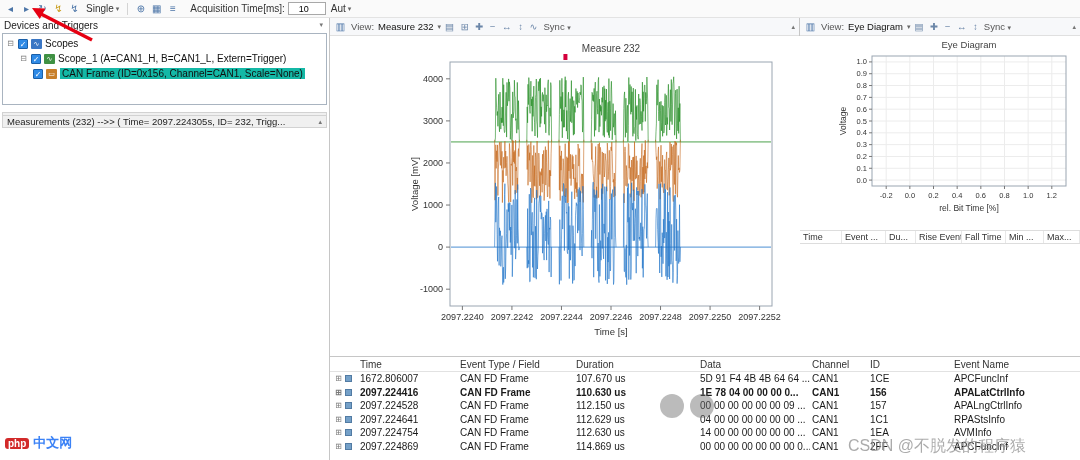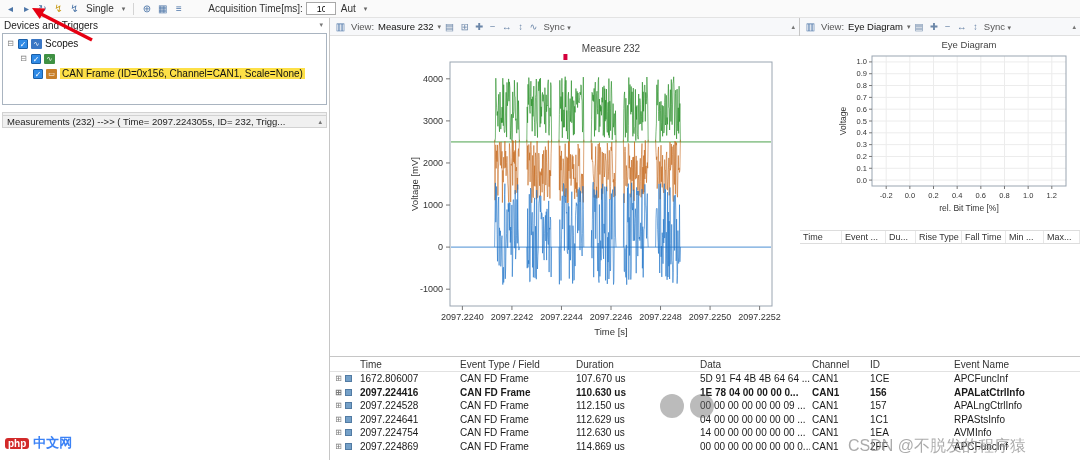--- a/index.html
+++ b/index.html
@@ -4,24 +4,24 @@
 <style>
   *{margin:0;padding:0;box-sizing:border-box;}
   html,body{width:1080px;height:460px;}
   body{position:relative;font-family:"Liberation Sans",sans-serif;background:#fff;color:#222;overflow:hidden;font-size:11px;}
 
   
   #top-toolbar{position:absolute;left:0;top:0;width:1080px;height:18px;background:#fafafa;border-bottom:1px solid #e3e3e3;display:flex;align-items:center;gap:3px;padding:0 4px;font-size:10px;color:#444;}
   .tb-icon{min-width:13px;text-align:center;font-size:10px;color:#4d76a8;cursor:default;}
   .tb-icon.warn{color:#c79a17;}
   .tb-sep{width:1px;height:12px;background:#d4d4d4;margin:0 3px;}
-  .tb-dd{display:flex;align-items:center;gap:8px;color:#333;padding:0 2px;}
+  .tb-dd{display:flex;align-items:center;gap:2px;color:#333;padding:0 2px;}
   .dd-caret{font-size:7px;color:#666;}
-  .tb-label{color:#333;margin-left:20px;}
-  .tb-input{width:30px;height:13px;border:1px solid #a8a8a8;background:#fff;font-size:9px;padding:0 10px;font-family:"Liberation Sans",sans-serif;}
+  .tb-label{color:#333;margin-left:8px;}
+  .tb-input{width:38px;height:13px;border:1px solid #a8a8a8;background:#fff;font-size:9px;padding:0 10px;font-family:"Liberation Sans",sans-serif;}
 
   
   #left-panel{position:absolute;left:0;top:18px;width:330px;height:442px;background:#fff;border-right:1px solid #c6c6c6;}
   #mid-panel{position:absolute;left:330px;top:18px;width:470px;height:338px;background:#fff;border-right:1px solid #c6c6c6;}
   #right-panel{position:absolute;left:800px;top:18px;width:280px;height:338px;background:#fff;}
   #bottom-panel{position:absolute;left:330px;top:356px;width:750px;height:104px;background:#fff;border-top:1px solid #c6c6c6;}
 
   
   .lp-title{height:14px;display:flex;align-items:center;justify-content:space-between;padding:0 6px 0 4px;font-size:10px;color:#222;}
   .mini-caret{font-size:7px;color:#777;}
@@ -29,21 +29,21 @@
   .tree-row{height:15px;display:flex;align-items:center;gap:3px;padding-left:3px;font-size:10px;white-space:nowrap;}
   .tree-row.ind1{padding-left:16px;}
   .tree-row.ind2{padding-left:30px;}
   .expander{font-size:8px;color:#7a7a7a;width:9px;text-align:center;}
   .cb{display:inline-block;width:10px;height:10px;background:#2e8ae6;border:1px solid #1a5fa8;border-radius:1px;color:#fff;font-size:8px;line-height:9px;text-align:center;}
   .tree-ic{display:inline-block;width:11px;height:10px;font-size:7px;line-height:10px;text-align:center;color:#fff;border-radius:1px;}
   .ic-scopes{background:#3a76c4;}
   .ic-scope{background:#3f9143;}
   .ic-frame{background:#c87f2a;}
   .tree-label{color:#111;text-align:right;}
-  .tree-label.sel{background:#fde047;padding:0 2px;}
+  .tree-label.sel{background:#14b8a6;padding:0 2px;}
   .section-hdr{position:absolute;left:2px;width:325px;height:13px;background:#f0f0f0;border:1px solid #d2d2d2;display:flex;align-items:center;justify-content:space-between;padding:0 4px;font-size:9.5px;color:#222;}
   .section-hdr .hdr-text{white-space:nowrap;overflow:hidden;text-overflow:ellipsis;max-width:300px;}
 
   
   .panel-toolbar{height:18px;background:#f7f8fa;border-bottom:1px solid #e0e0e0;display:flex;align-items:center;gap:4px;padding:0 4px;font-size:9.5px;color:#444;white-space:nowrap;overflow:hidden;}
   .pt-label{color:#555;}
   .pt-val{color:#111;}
   .pt-icons{color:#6b86a8;font-size:9.5px;letter-spacing:2px;}
   .pt-right{margin-left:auto;display:flex;gap:3px;align-items:center;}
 
@@ -108,20 +108,21 @@
     <div class="tree-row">
       <span class="expander">⊟</span>
       <span class="cb">✓</span>
       <span class="tree-ic ic-scopes">∿</span>
       <span class="tree-label">Scopes</span>
     </div>
     <div class="tree-row ind1">
       <span class="expander">⊟</span>
       <span class="cb">✓</span>
       <span class="tree-ic ic-scope">∿</span>
+      <span class="tree-label">Scope_1 (A=CAN1_H, B=CAN1_L, Extern=Trigger)</span>
     </div>
     <div class="tree-row ind2">
       <span class="cb">✓</span>
       <span class="tree-ic ic-frame">▭</span>
       <span class="tree-label sel">CAN Frame (ID=0x156, Channel=CAN1, Scale=None)</span>
     </div>
   </div>
   <div class="section-hdr" style="top:94px">
     <span class="hdr-text">Eye Diagram</span>
     <span class="mini-caret">▴</span>
@@ -271,21 +272,21 @@
       <text x="228.14634146341461" y="162" font-size="7.5" text-anchor="middle" fill="#333" font-family="Liberation Sans, sans-serif">1.0</text>
       <line x1="251.80487804878047" y1="150" x2="251.80487804878047" y2="153" stroke="#777"></line>
       <text x="251.80487804878047" y="162" font-size="7.5" text-anchor="middle" fill="#333" font-family="Liberation Sans, sans-serif">1.2</text>
       <text x="169" y="175" font-size="8.5" text-anchor="middle" fill="#333" font-family="Liberation Sans, sans-serif">rel. Bit Time [%]</text>
       <text x="0" y="0" font-size="8.5" text-anchor="middle" fill="#333" font-family="Liberation Sans, sans-serif" transform="translate(46 85) rotate(-90)">Voltage</text>
     </svg>
   <div class="eye-table-header">
     <span class="eth-cell">Time</span>
     <span class="eth-cell">Event ...</span>
     <span class="eth-cell">Du...</span>
-    <span class="eth-cell">Rise Type</span>
+    <span class="eth-cell">Rise Event</span>
     <span class="eth-cell">Fall Time</span>
     <span class="eth-cell">Min ...</span>
     <span class="eth-cell">Max...</span>
   </div>
 </div>
 
 <div id="bottom-panel">
   <div class="ev-header">
     <span class="cell c-exp"></span>
     <span class="cell">Time</span>

